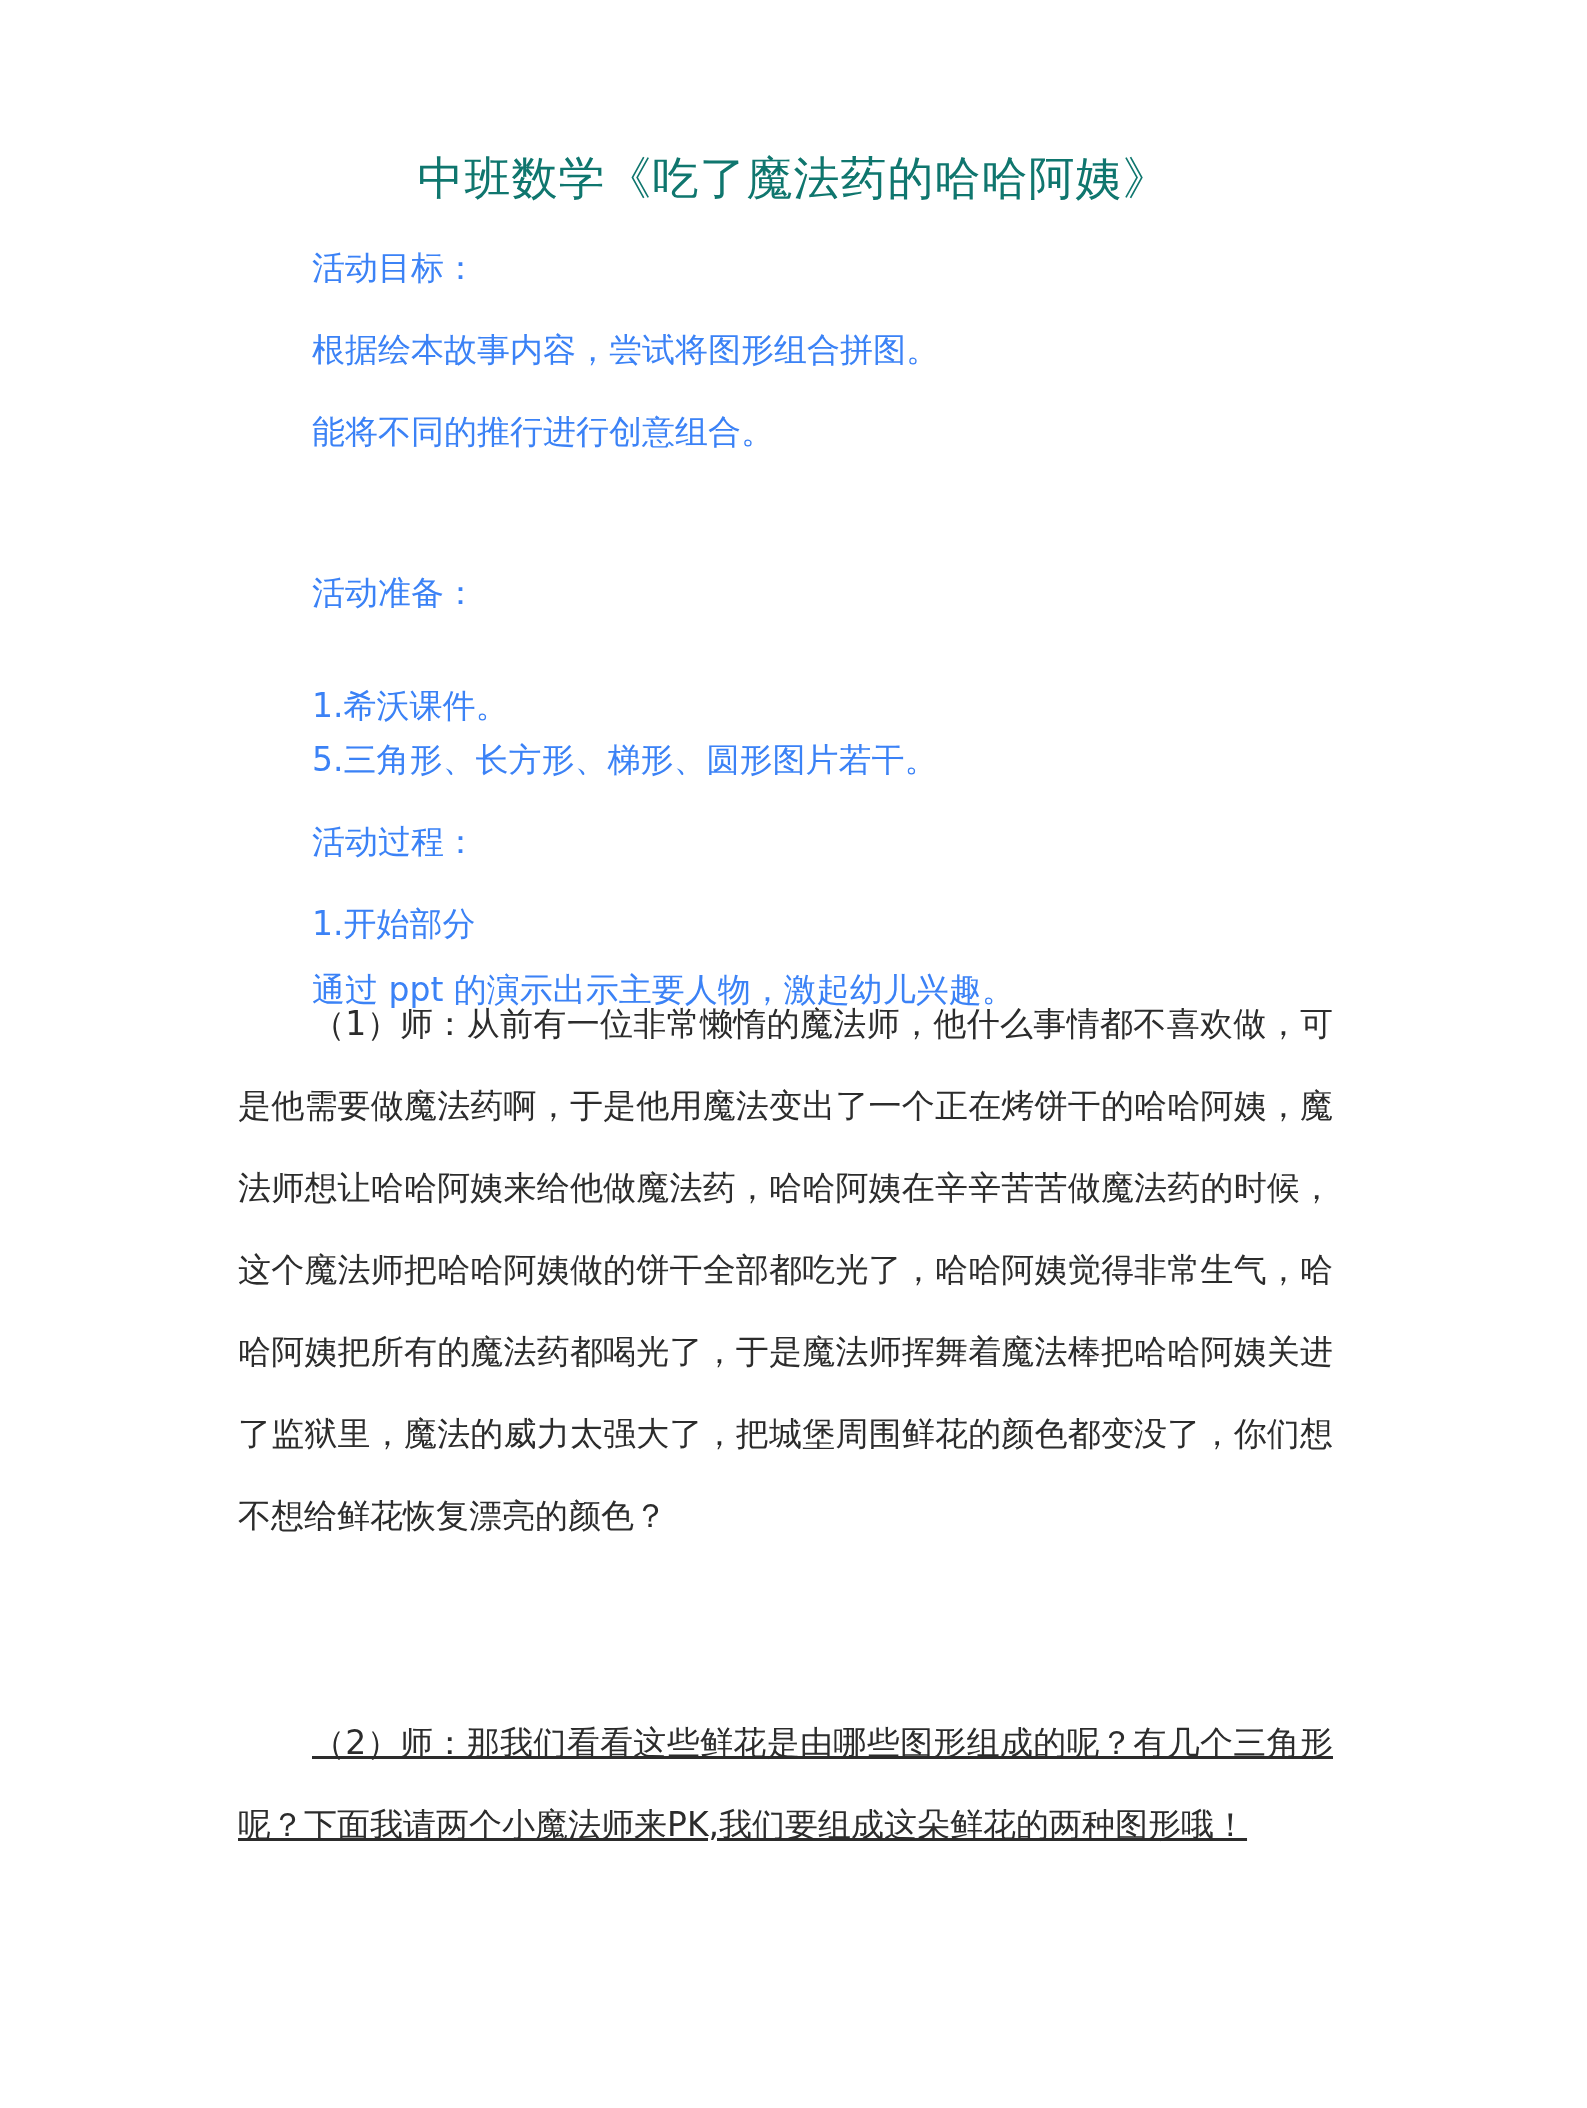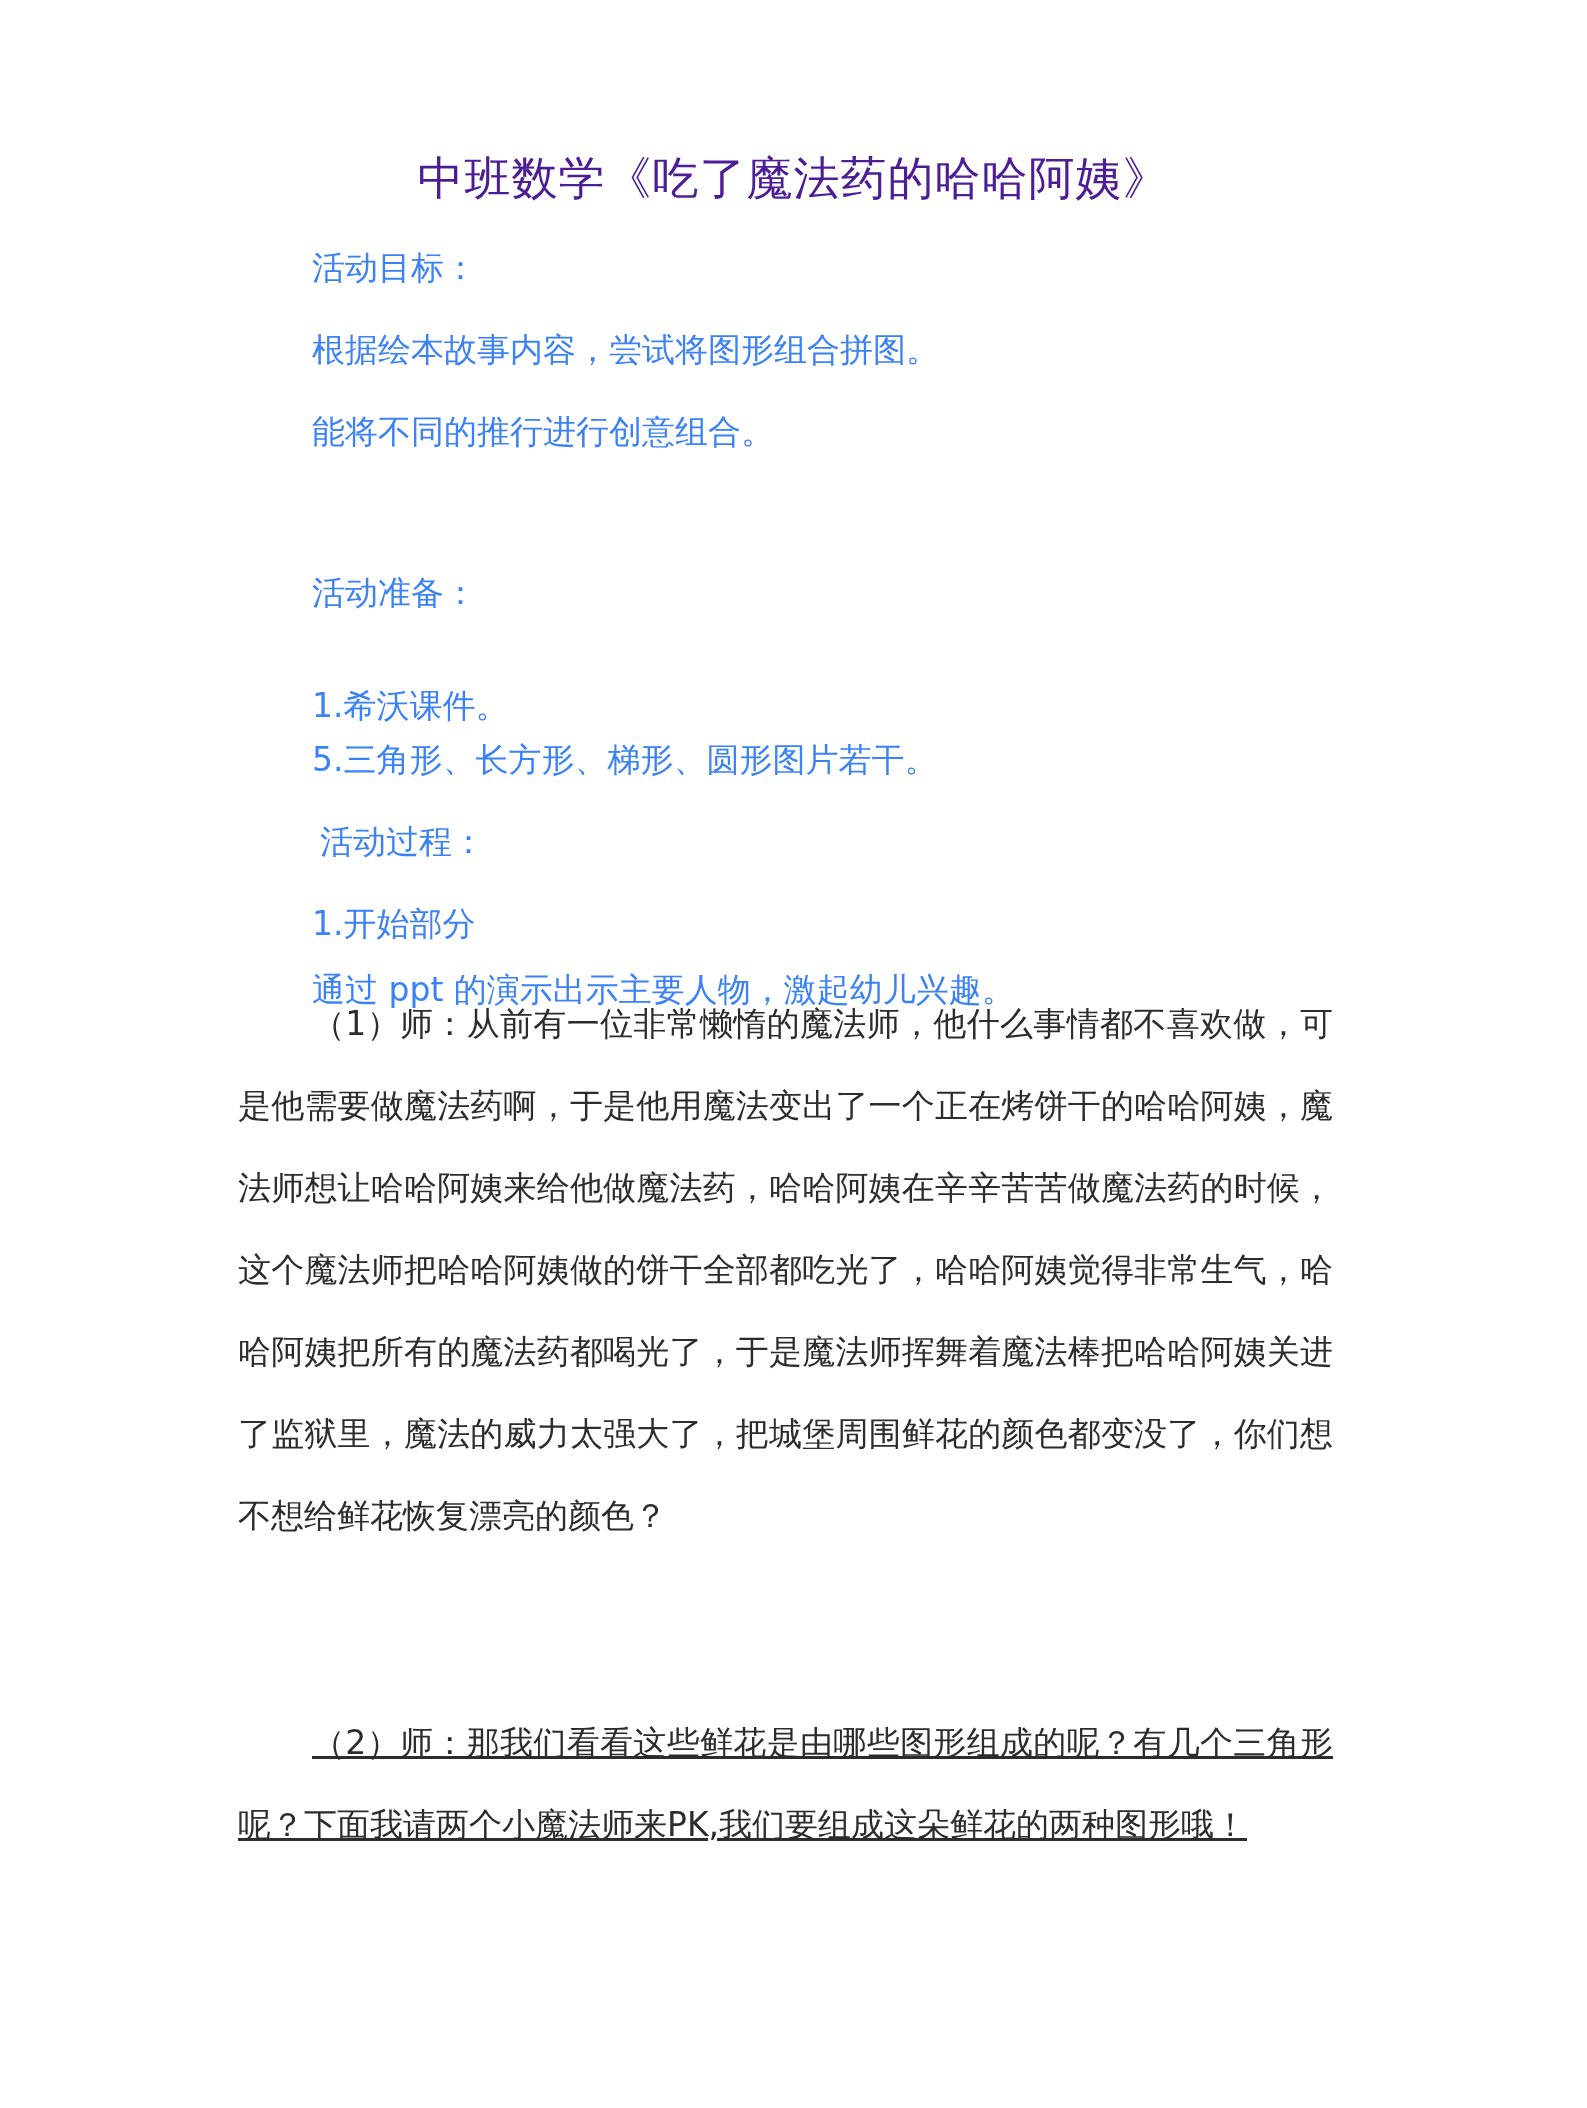--- a/index.html
+++ b/index.html
@@ -23,21 +23,21 @@
     }
     .title {
       position: absolute;
       left: 0;
       width: 1587px;
       top: 148px;
       text-align: center;
       font-family: "DejaVu Serif", "Liberation Serif", serif;
       font-size: 46px;
       line-height: 60px;
-      color: #4c1d95;
+      color: #0f766e;
       letter-spacing: 1px;
     }
     .line {
       position: absolute;
       left: 312px;
       font-size: 33px;
       line-height: 44px;
       white-space: nowrap;
       color: #3b82f6;
     }
@@ -60,21 +60,21 @@
   <div class="title">中班数学《吃了魔法药的哈哈阿姨》</div>
 
   <div class="line" style="top:246px;">活动目标：</div>
   <div class="line" style="top:328px;">根据绘本故事内容，尝试将图形组合拼图。</div>
   <div class="line" style="top:410px;">能将不同的推行进行创意组合。</div>
 
   <div class="line" style="top:574px;font-family:Liberation Mono, monospace;">活动准备：</div>
   <div class="line" style="top:684px;">1.希沃课件。</div>
   <div class="line" style="top:738px;">5.三角形、长方形、梯形、圆形图片若干。</div>
 
-  <div class="line" style="top:820px;margin-left:8px;">活动过程：</div>
+  <div class="line" style="top:820px;">活动过程：</div>
   <div class="line" style="top:902px;">1.开始部分</div>
   <div class="line" style="top:968px;">通过 ppt 的演示出示主要人物，激起幼儿兴趣。</div>
 
   <div class="para" style="top:983px;">（1）师：从前有一位非常懒惰的魔法师，他什么事情都不喜欢做，可是他需要做魔法药啊，于是他用魔法变出了一个正在烤饼干的哈哈阿姨，魔法师想让哈哈阿姨来给他做魔法药，哈哈阿姨在辛辛苦苦做魔法药的时候，这个魔法师把哈哈阿姨做的饼干全部都吃光了，哈哈阿姨觉得非常生气，哈哈阿姨把所有的魔法药都喝光了，于是魔法师挥舞着魔法棒把哈哈阿姨关进了监狱里，魔法的威力太强大了，把城堡周围鲜花的颜色都变没了，你们想不想给鲜花恢复漂亮的颜色？</div>
 
   <div class="para" style="top:1702px;text-decoration:underline;">（2）师：那我们看看这些鲜花是由哪些图形组成的呢？有几个三角形呢？下面我请两个小魔法师来PK,我们要组成这朵鲜花的两种图形哦！</div>
 
 </div>
 
 </body></html>

